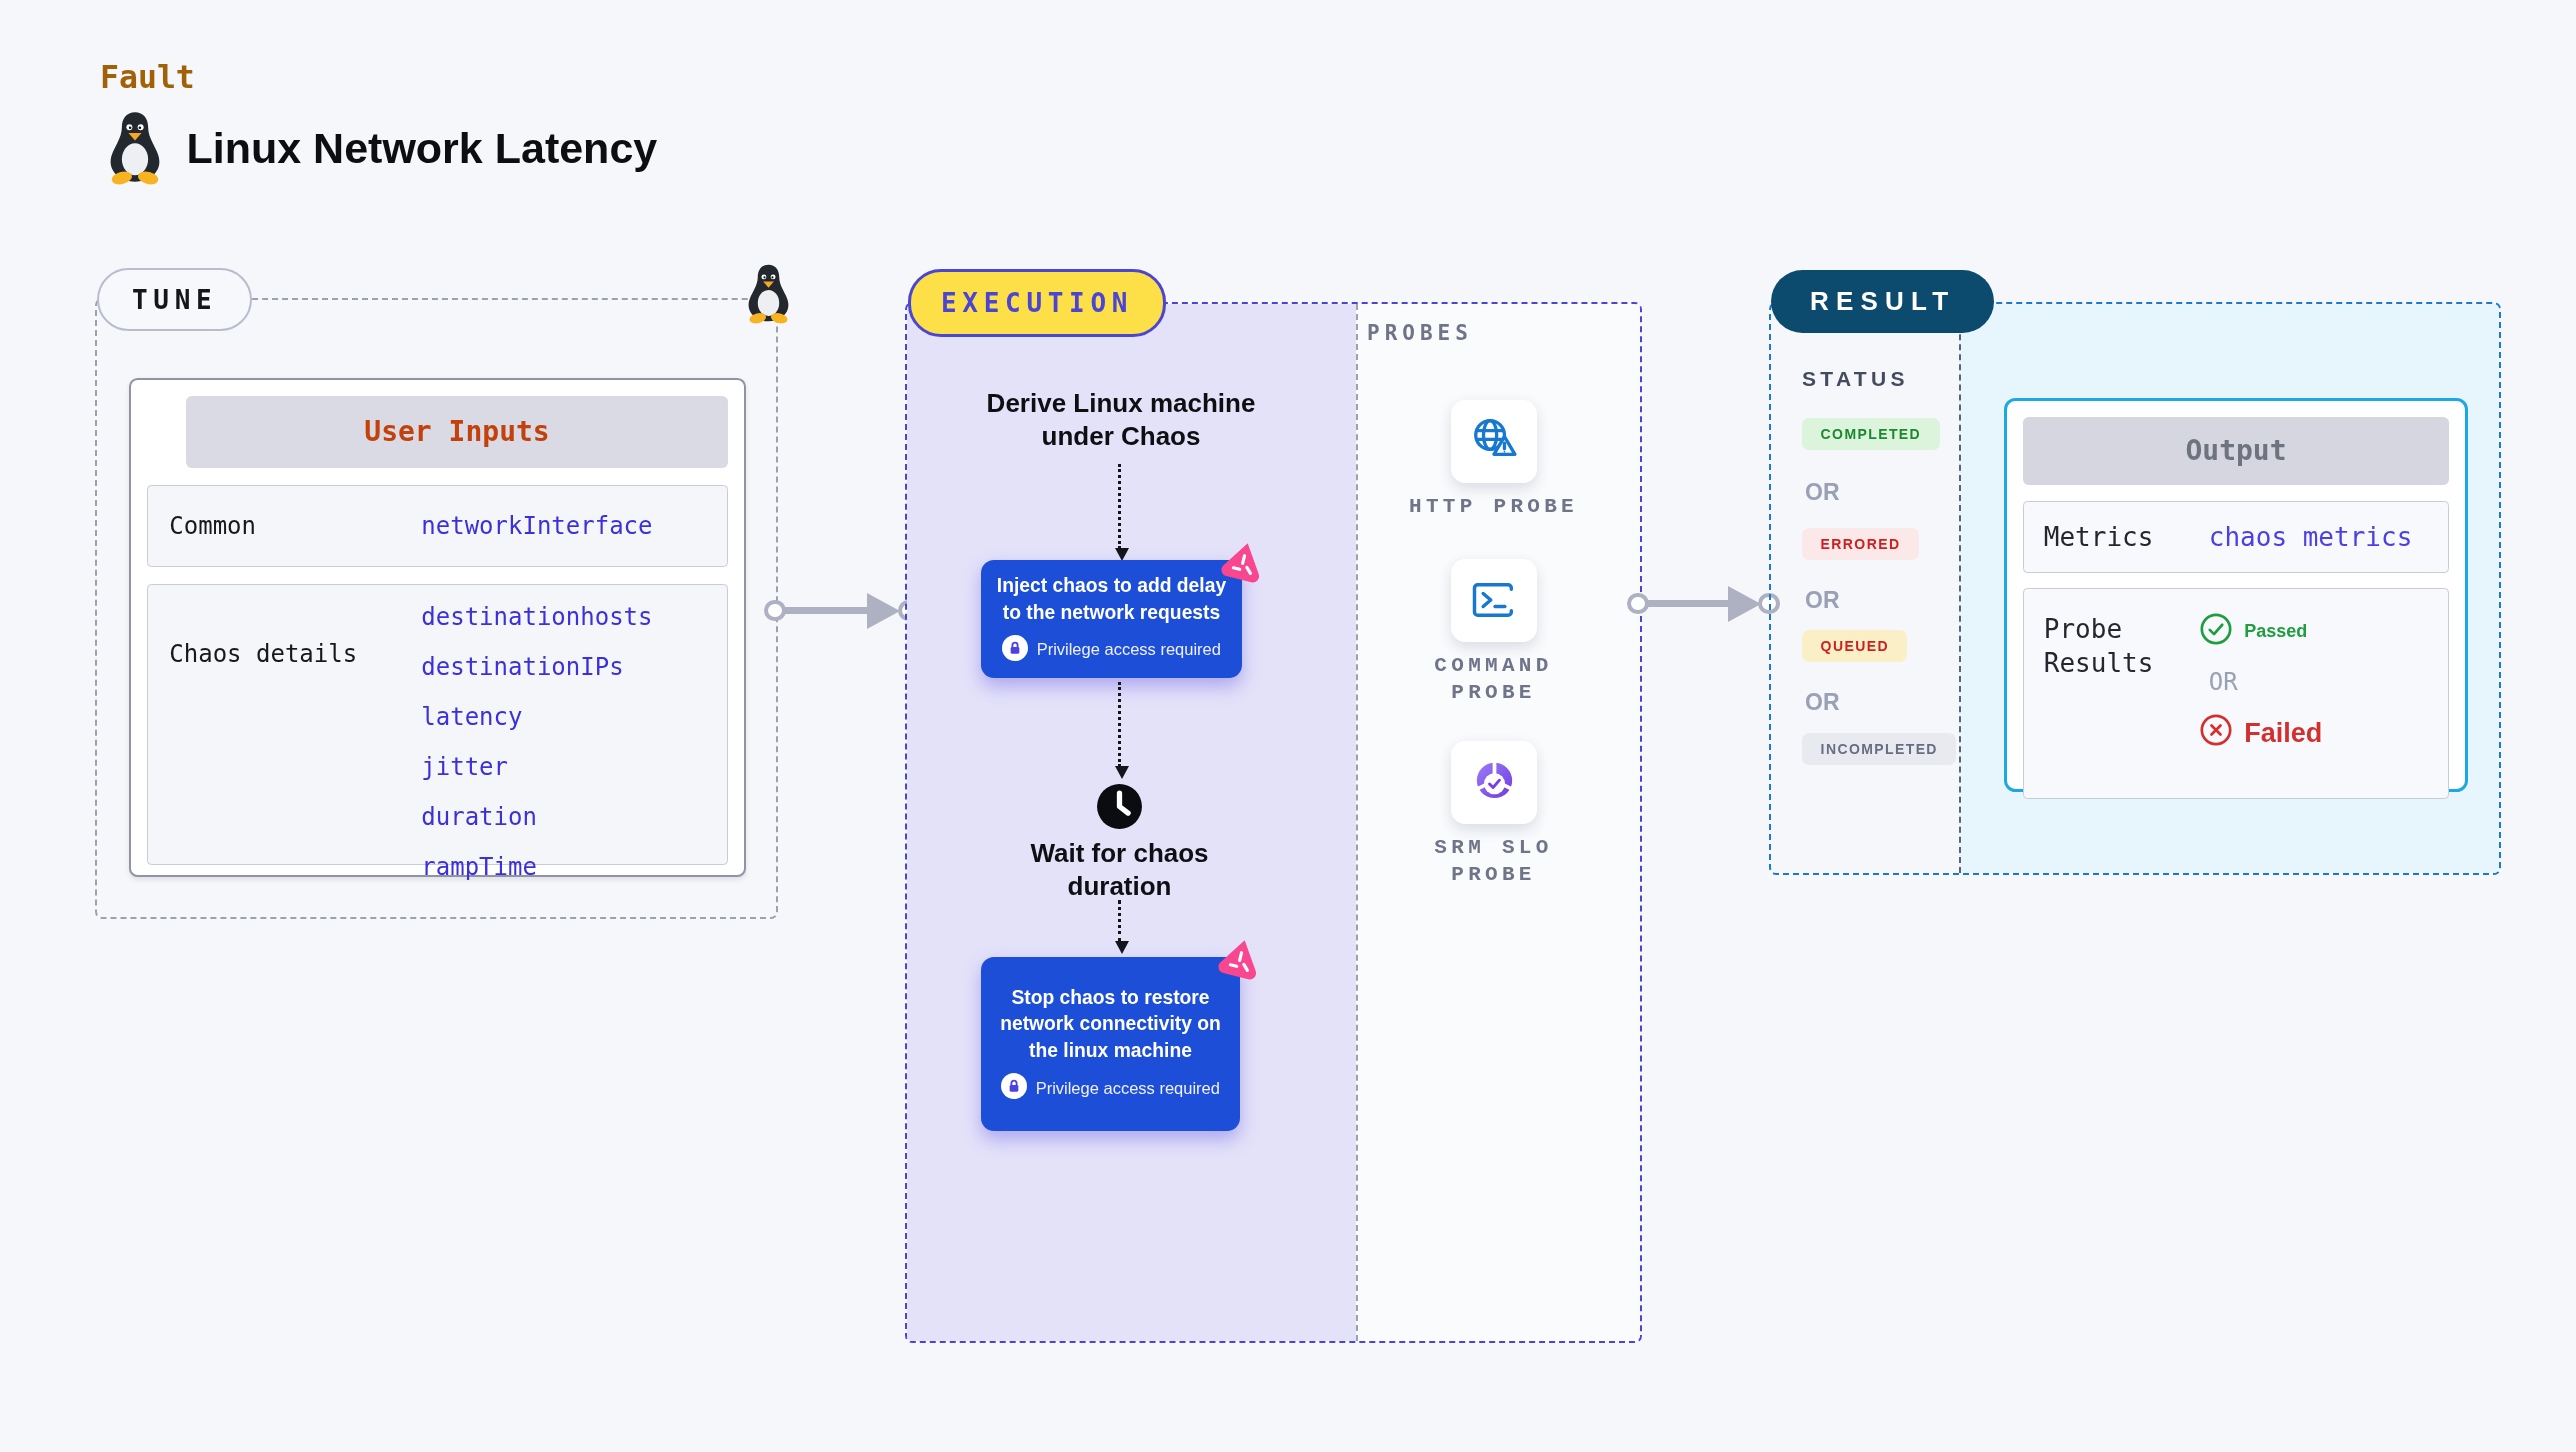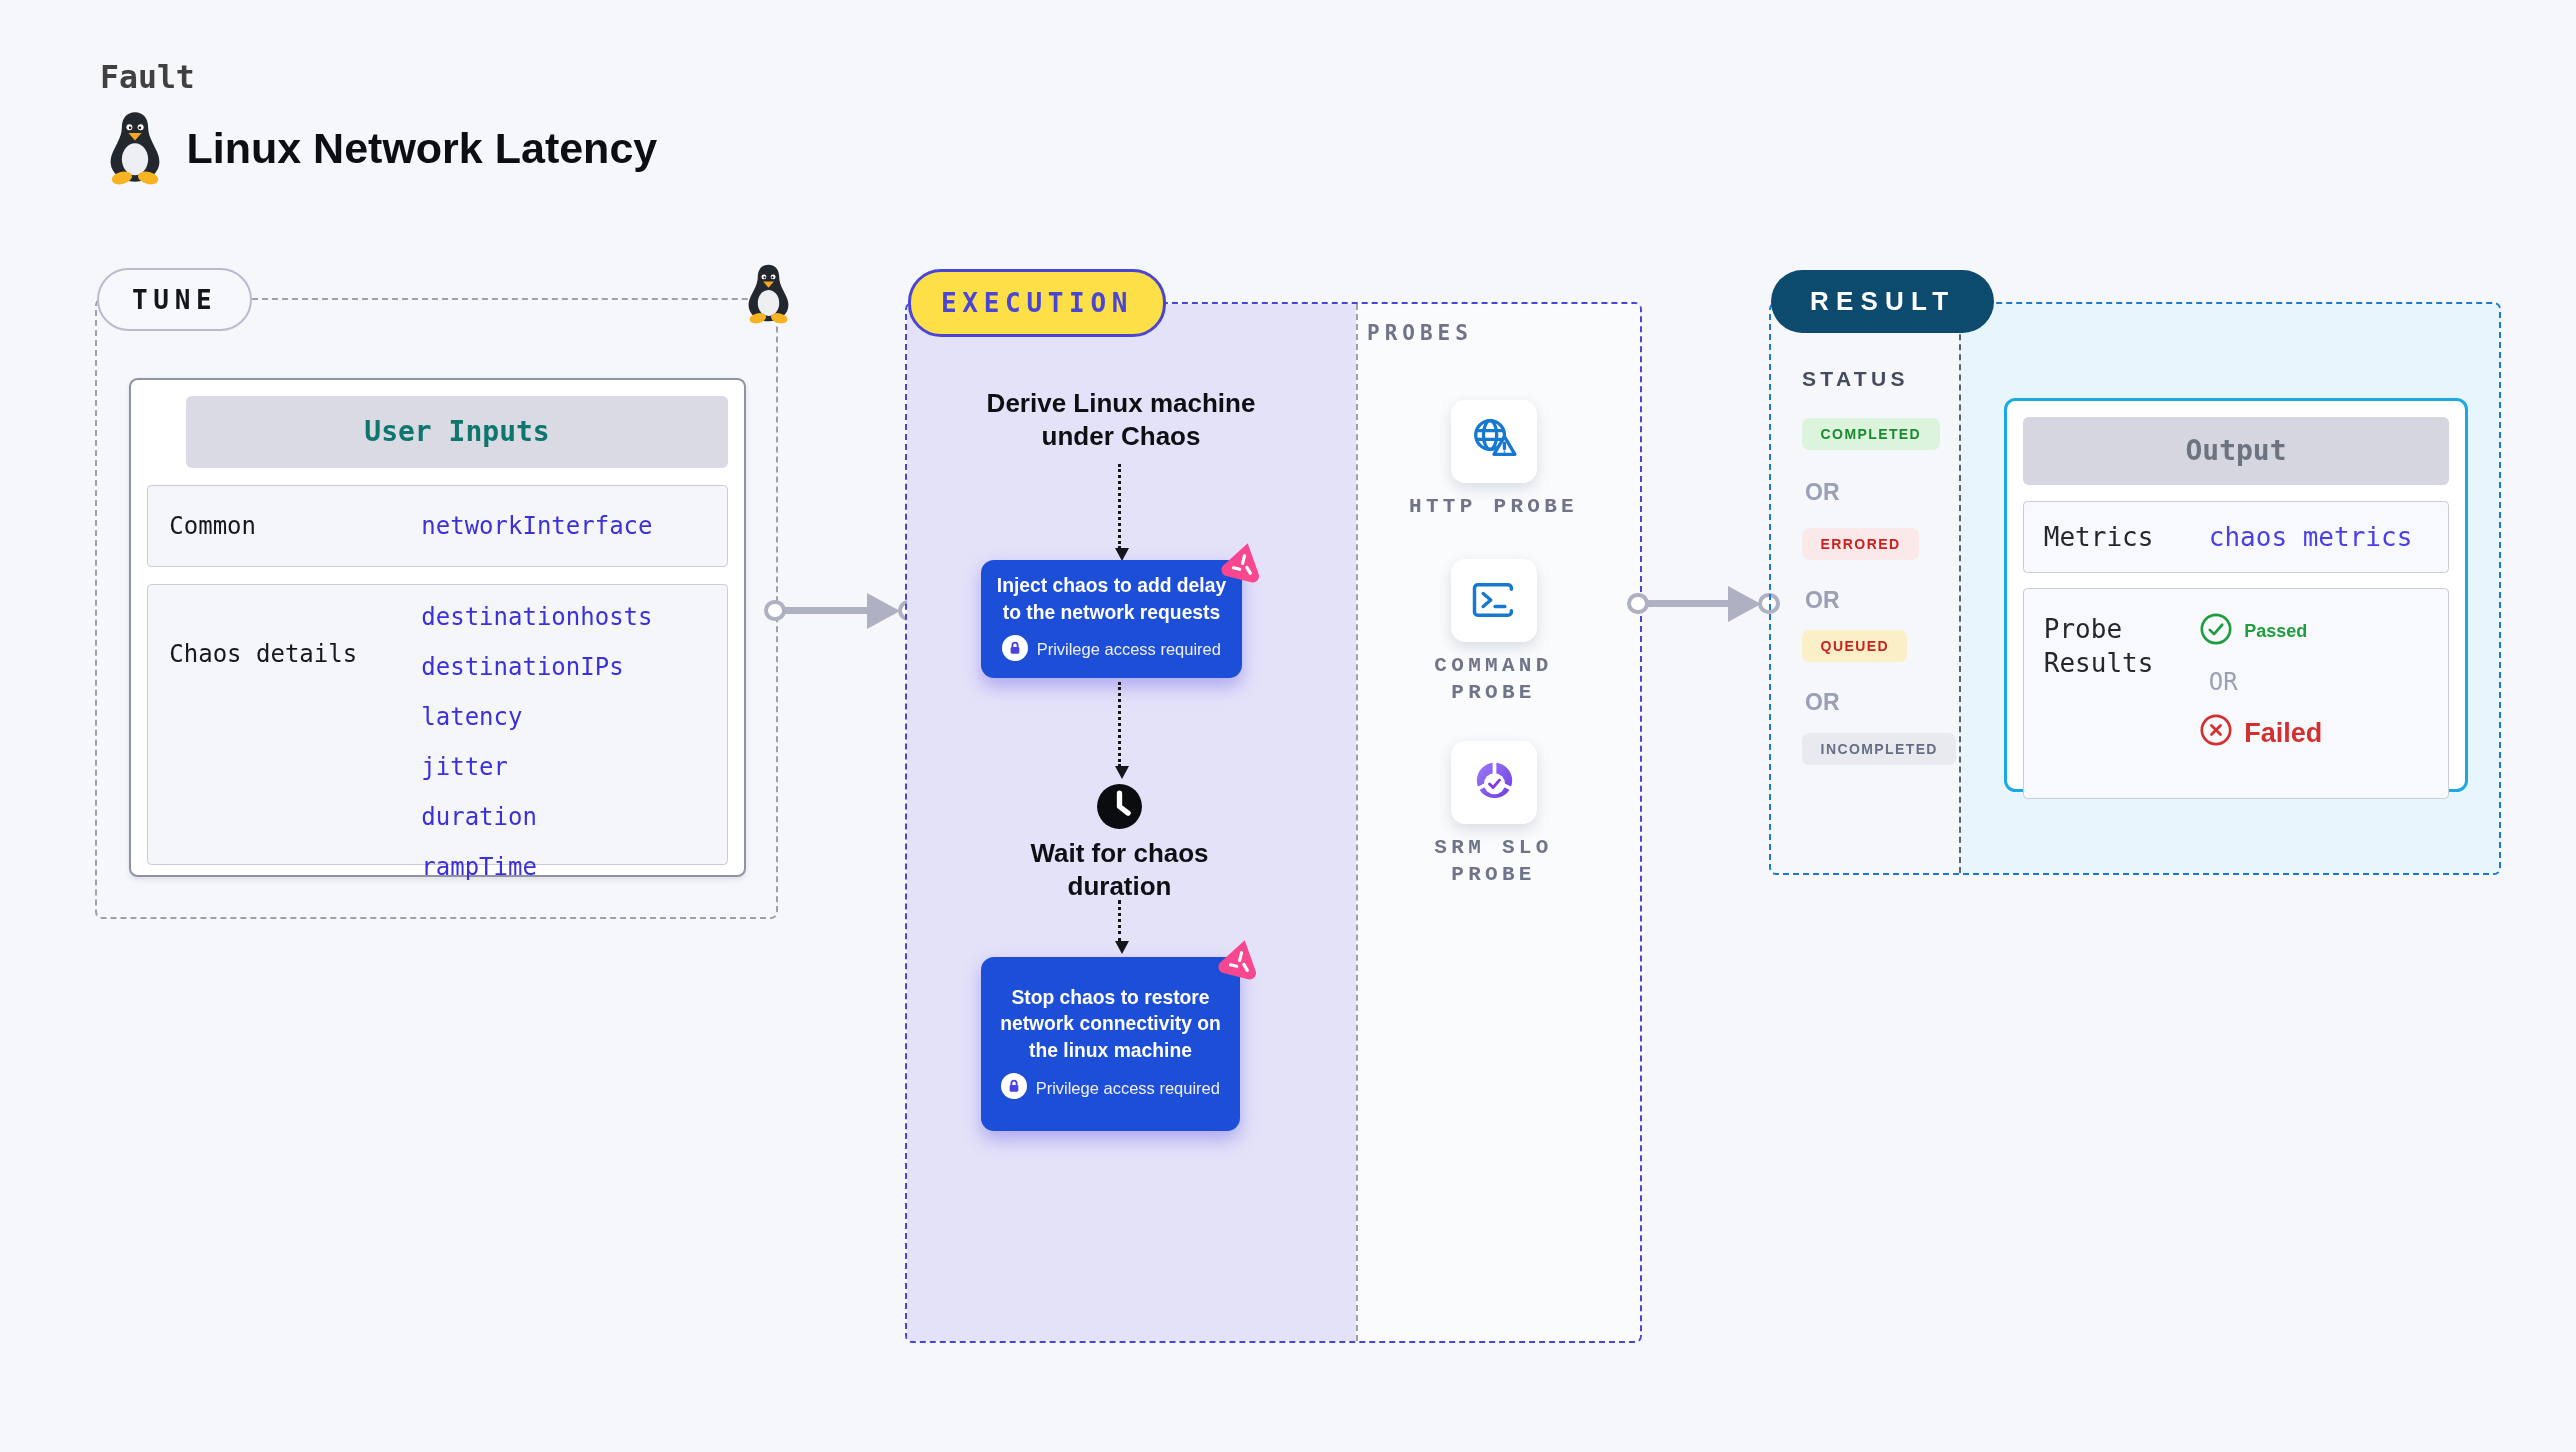--- a/index.html
+++ b/index.html
@@ -1,33 +1,33 @@
 <!DOCTYPE html>
 <html style="font-size:11.5px"><head>
 <meta charset="utf-8">
 <style>
   html,body{margin:0;padding:0;background:#F6F7FA;font-family:"Liberation Sans",sans-serif;}
   #canvas{position:relative;width:2576px;height:1452px;background:#F6F7FA;overflow:hidden;}
 
   
-  .kicker{position:absolute;left:100px;top:59px;font-family:"DejaVu Sans Mono",monospace;font-size:31.5px;font-weight:600;color:#404040;}
+  .kicker{position:absolute;left:100px;top:59px;font-family:"DejaVu Sans Mono",monospace;font-size:31.5px;font-weight:600;color:#a16207;}
   .title-row{position:absolute;left:105px;top:109px;display:flex;align-items:center;gap:21.5px;}
   .title{font-size:43px;font-weight:800;color:#0D0E11;}
 
   
   .tune-box{position:absolute;left:95px;top:298px;width:679px;height:617px;border:2.1px dashed #9CA1AC;border-radius:7.2px;}
   .pill{display:flex;align-items:center;justify-content:center;border-radius:33px;font-weight:bold;}
   .tune-badge{position:absolute;left:97px;top:268px;height:59px;padding:0 33px;background:#F7F8FB;border:2.9px solid #B9BCCF;
     font-family:"DejaVu Sans Mono",monospace;font-size:26px;letter-spacing:5.7px;color:#15161A;z-index:2;}
   .tux-sm{position:absolute;left:744px;top:262px;z-index:2;}
 
   .ui-card{position:absolute;left:129px;top:378px;width:617px;height:499px;background:#FFFFFF;border:2.1px solid #8F93A4;
     border-radius:8.6px;box-sizing:border-box;padding:15.8px;box-shadow:0 2.1px 5.7px rgba(40,44,63,0.10);}
   .ui-header{height:72px;background:#D9DAE4;border-radius:5.7px;display:flex;align-items:center;justify-content:center;
-    font-family:"DejaVu Sans Mono",monospace;font-size:28px;font-weight:600;color:#0f766e;margin-left:39px;}
+    font-family:"DejaVu Sans Mono",monospace;font-size:28px;font-weight:600;color:#c2410c;margin-left:39px;}
   .ui-row{border:1.4px solid #C9CBD7;background:#F5F6FA;border-radius:4.3px;margin-top:17px;display:flex;box-sizing:border-box;padding:18.6px 21.5px;}
   .ui-row-1{height:82px;align-items:center;}
   .ui-row-2{height:281px;}
   .ui-label{width:252px;flex-shrink:0;font-family:"DejaVu Sans Mono",monospace;font-size:24px;color:#17181C;}
   .ui-label-offset{padding-top:37px;}
   .ui-values{display:flex;flex-direction:column;gap:22px;font-family:"DejaVu Sans Mono",monospace;font-size:24px;font-weight:500;color:#3B30D9;}
   .ui-value-single{font-family:"DejaVu Sans Mono",monospace;font-size:24px;font-weight:500;color:#3B30D9;}
 
   
   .connector{position:absolute;height:37px;}

